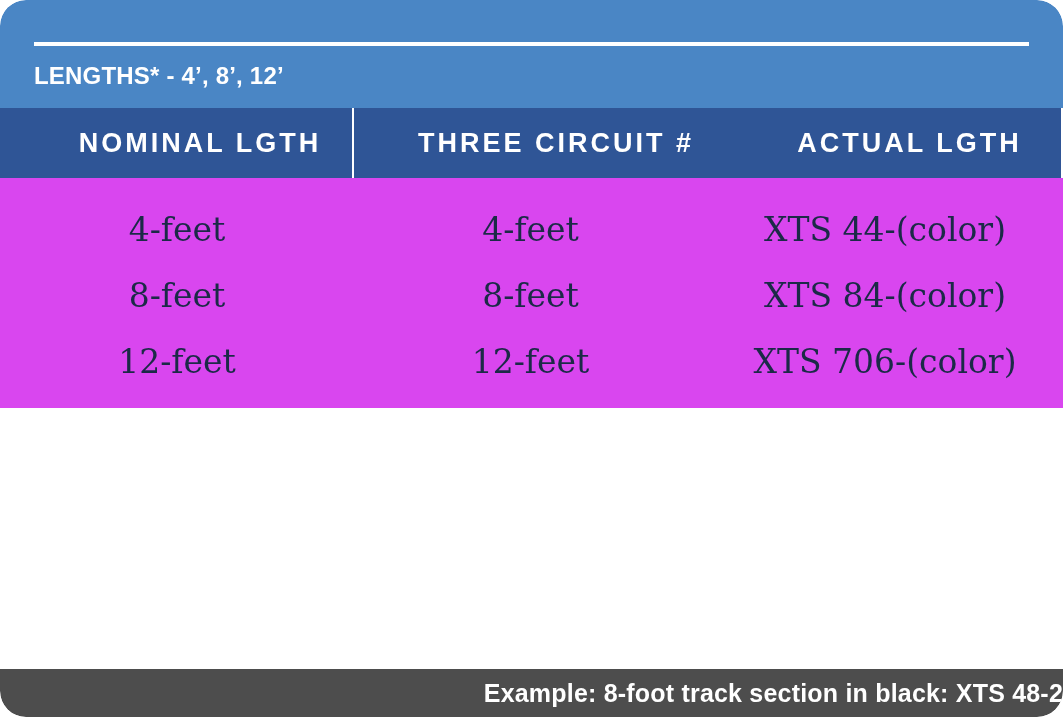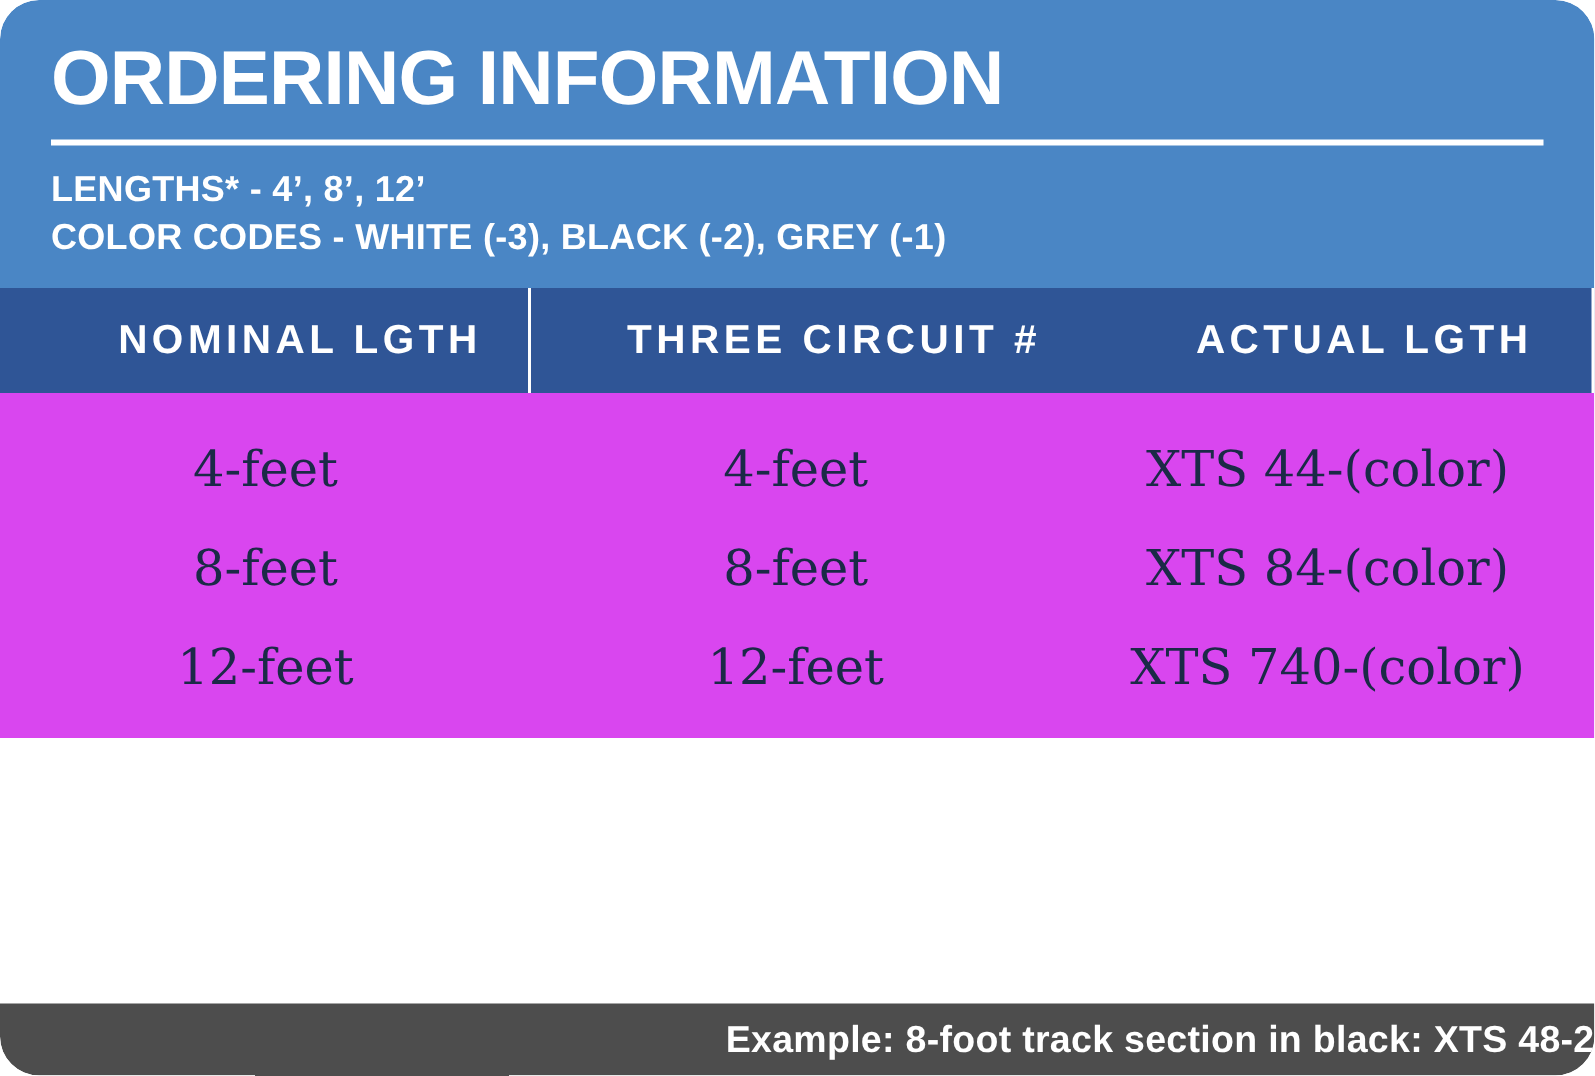--- a/index.html
+++ b/index.html
@@ -132,24 +132,22 @@
     font-size: 25px;
     letter-spacing: 0.2px;
   }
 </style>
 </head>
 <body>
 
 <div class="card">
 
   <div class="header">
-    <div class="title">ORDERING INFORMATION</div>
     <div class="rule"></div>
     <div class="spec-line">LENGTHS* - 4’, 8’, 12’</div>
-    <div class="spec-line">COLOR CODES - WHITE (-3), BLACK (-2), GREY (-1)</div>
   </div>
 
   <div class="thead">
     <div class="th col-1">NOMINAL LGTH</div>
     <div class="th col-3">THREE CIRCUIT #</div>
     <div class="th col-2">ACTUAL LGTH</div>
   </div>
 
   <div class="tbody">
 
@@ -161,21 +159,21 @@
 
     <div class="row">
       <div class="td col-1">8-feet</div>
       <div class="td col-2">8-feet</div>
       <div class="td col-3">XTS 84-(color)</div>
     </div>
 
     <div class="row">
       <div class="td col-1">12-feet</div>
       <div class="td col-2">12-feet</div>
-      <div class="td col-3">XTS 740-(color)</div>
+      <div class="td col-3">XTS 706-(color)</div>
     </div>
 
   </div>
 
   <div class="footer">
     <div class="footer-text">Example: 8-foot track section in black: XTS 48-2</div>
   </div>
 
 </div>
 

